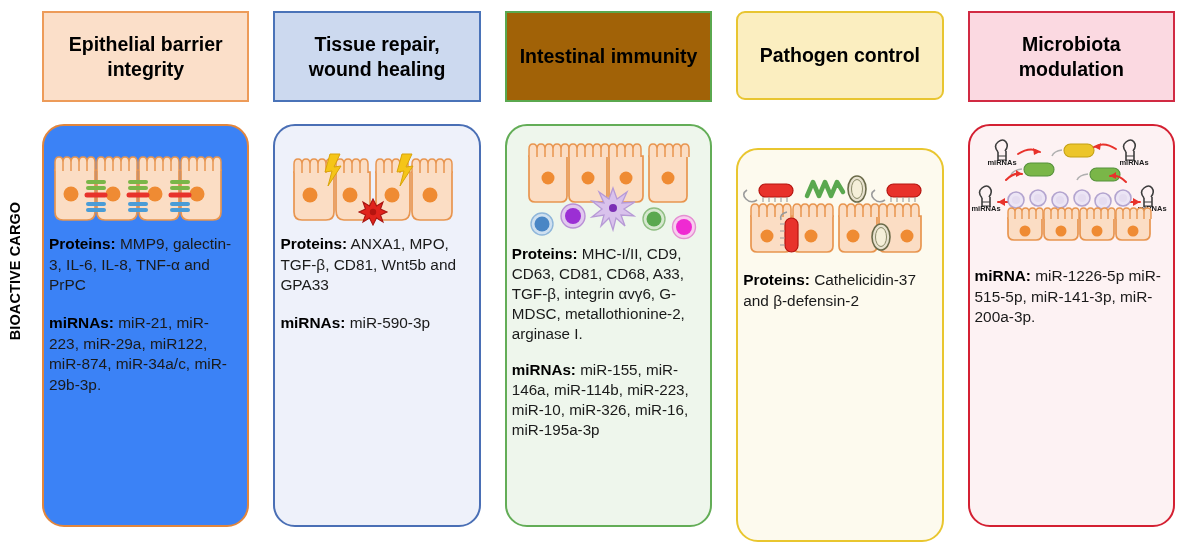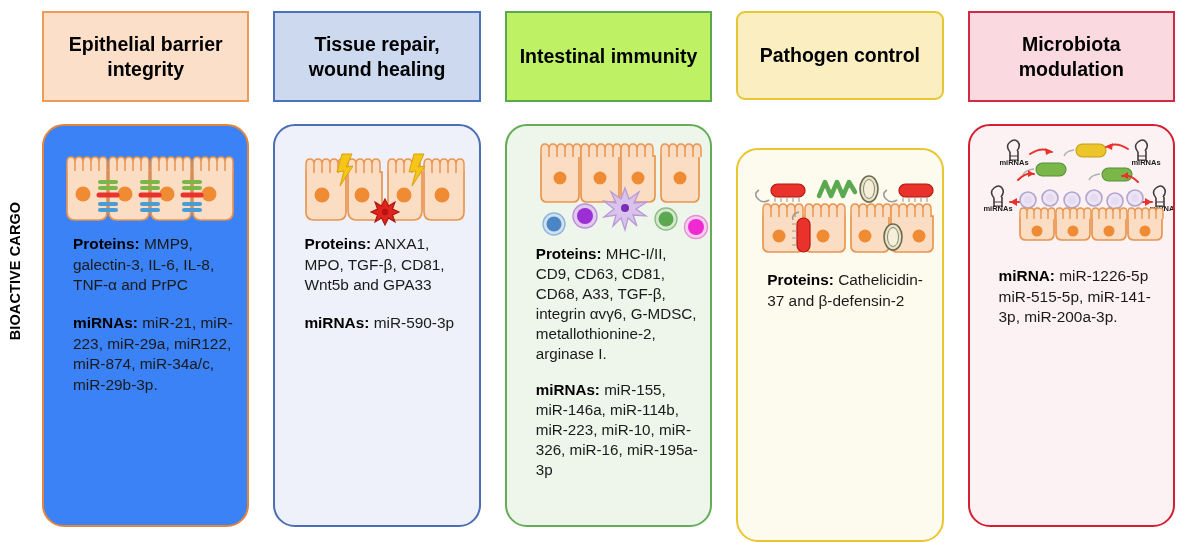--- a/index.html
+++ b/index.html
@@ -62,21 +62,21 @@
     color: #000;
   }
 
   
   .body-card {
     margin-top: 22px;
     height: 403px;
     border-width: 2.2px;
     border-style: solid;
     border-radius: 22px;
-    padding: 10px 11px 8px 29px;
+    padding: 10px 11px 8px 5px;
     display: flex;
     flex-direction: column;
     overflow: hidden;
   }
   .figure {
     height: 92px;
     position: relative;
     flex: none;
     display: flex;
     align-items: flex-end;
@@ -226,21 +226,21 @@
           </p>
           <p>
             <b>miRNAs:</b>
             <span>miR-590-3p</span>
           </p>
         </div>
       </div>
     </div>
 
     <div class="column">
-      <div class="header-box" style="background:#bef264;border-color:#5aa84f;">
+      <div class="header-box" style="background:#a16207;border-color:#5aa84f;">
         <span>Intestinal immunity</span>
       </div>
       <div class="body-card" style="background:#eef6ec;border-color:#63ad57;">
         <div class="figure tall">
           <svg width="192" height="100" viewBox="0 0 192 100">
             <g stroke="#e8954f" stroke-width="1.7" fill="#fbddc4">
               <path d="M20,16 L20,56 q0,6 6,6 L52,62 q6,0 6,-6 L58,16 Z"></path>
               <path d="M60,16 L60,56 q0,6 6,6 L92,62 q6,0 6,-6 L98,16 Z"></path>
               <path d="M100,16 L100,56 q0,6 6,6 L128,62 q6,0 6,-6 L134,16 Z"></path>
               <path d="M140,16 L140,56 q0,6 6,6 L172,62 q6,0 6,-6 L178,16 Z"></path>

